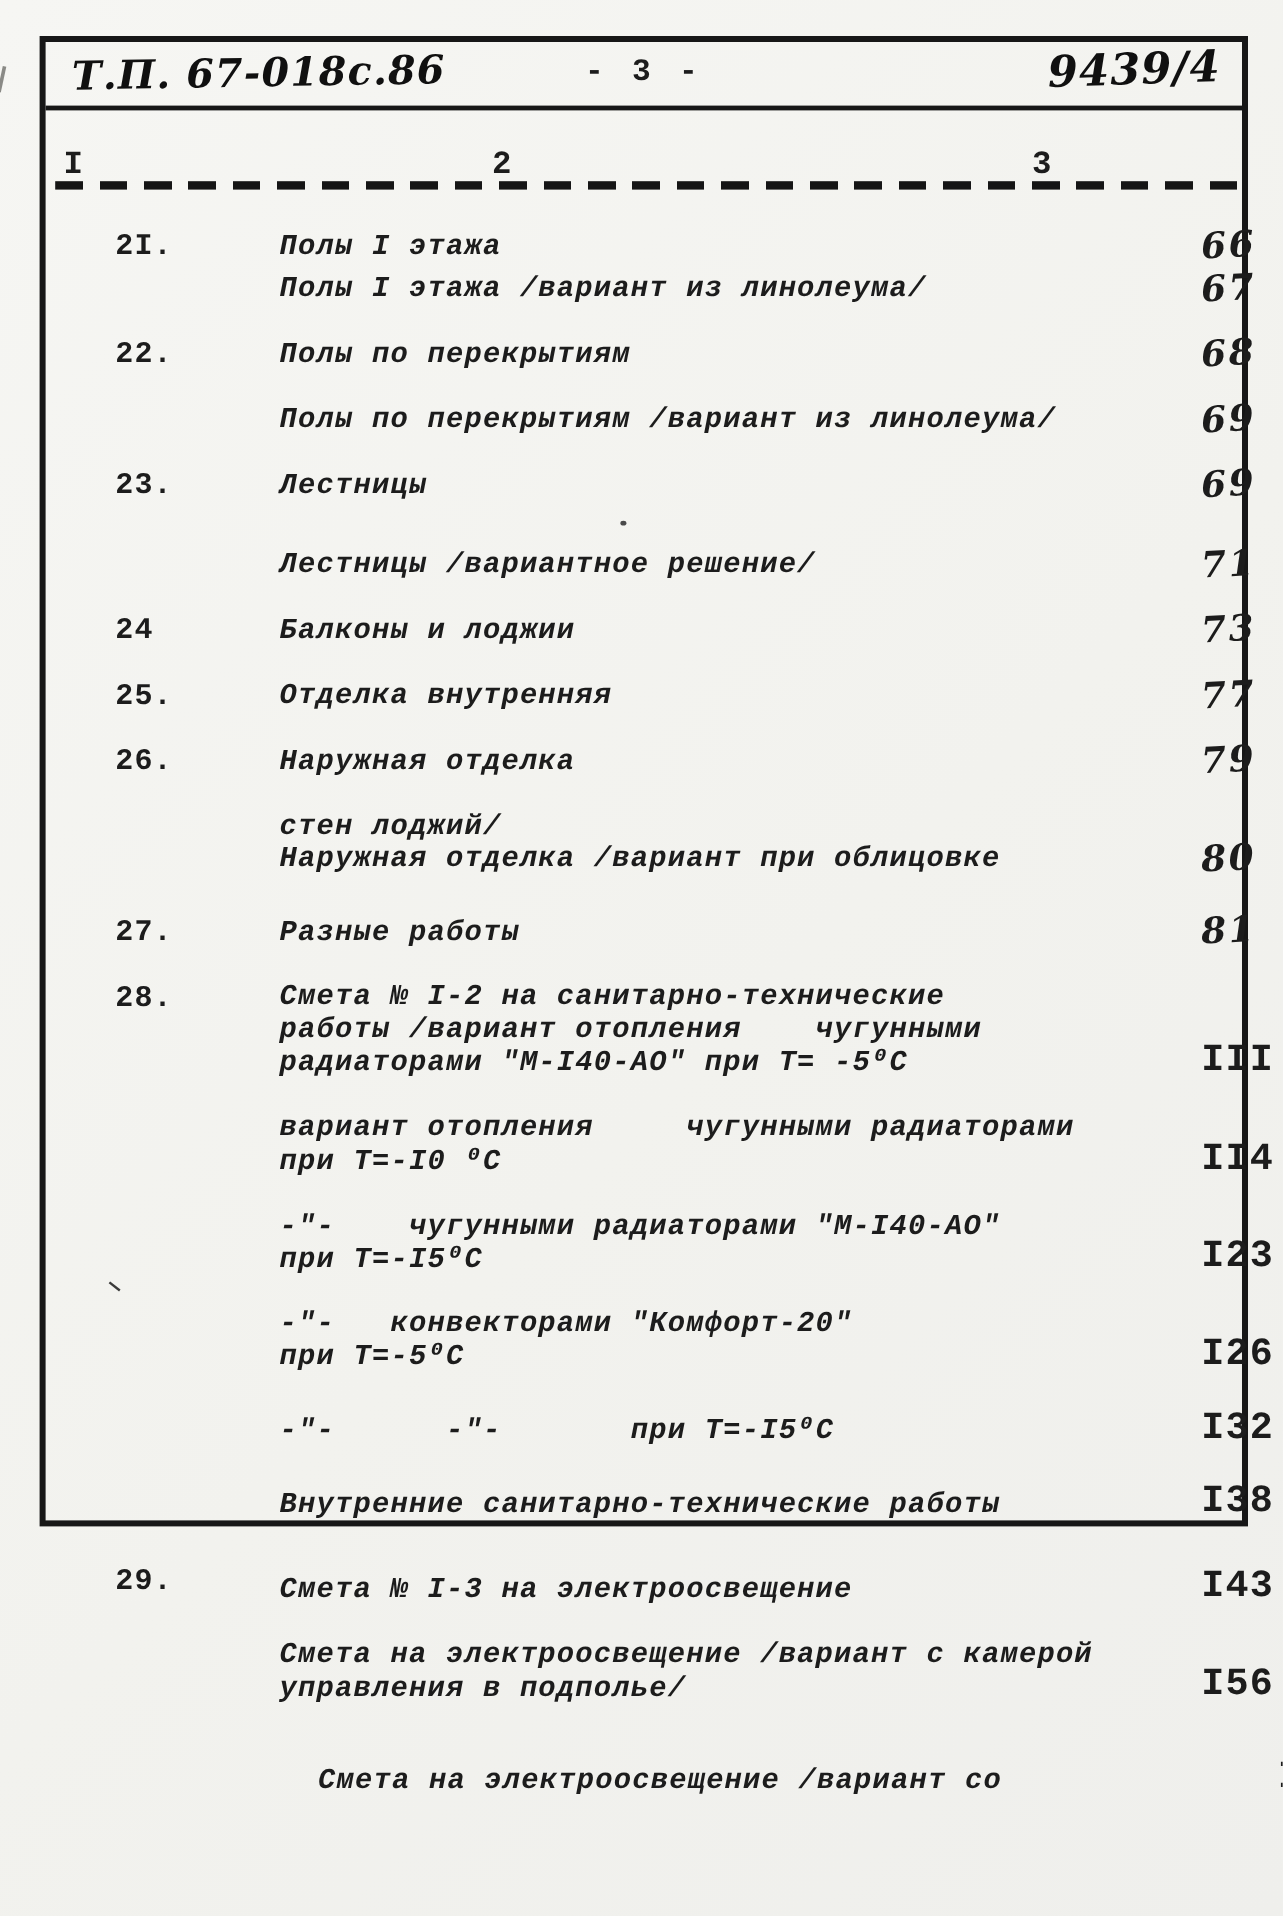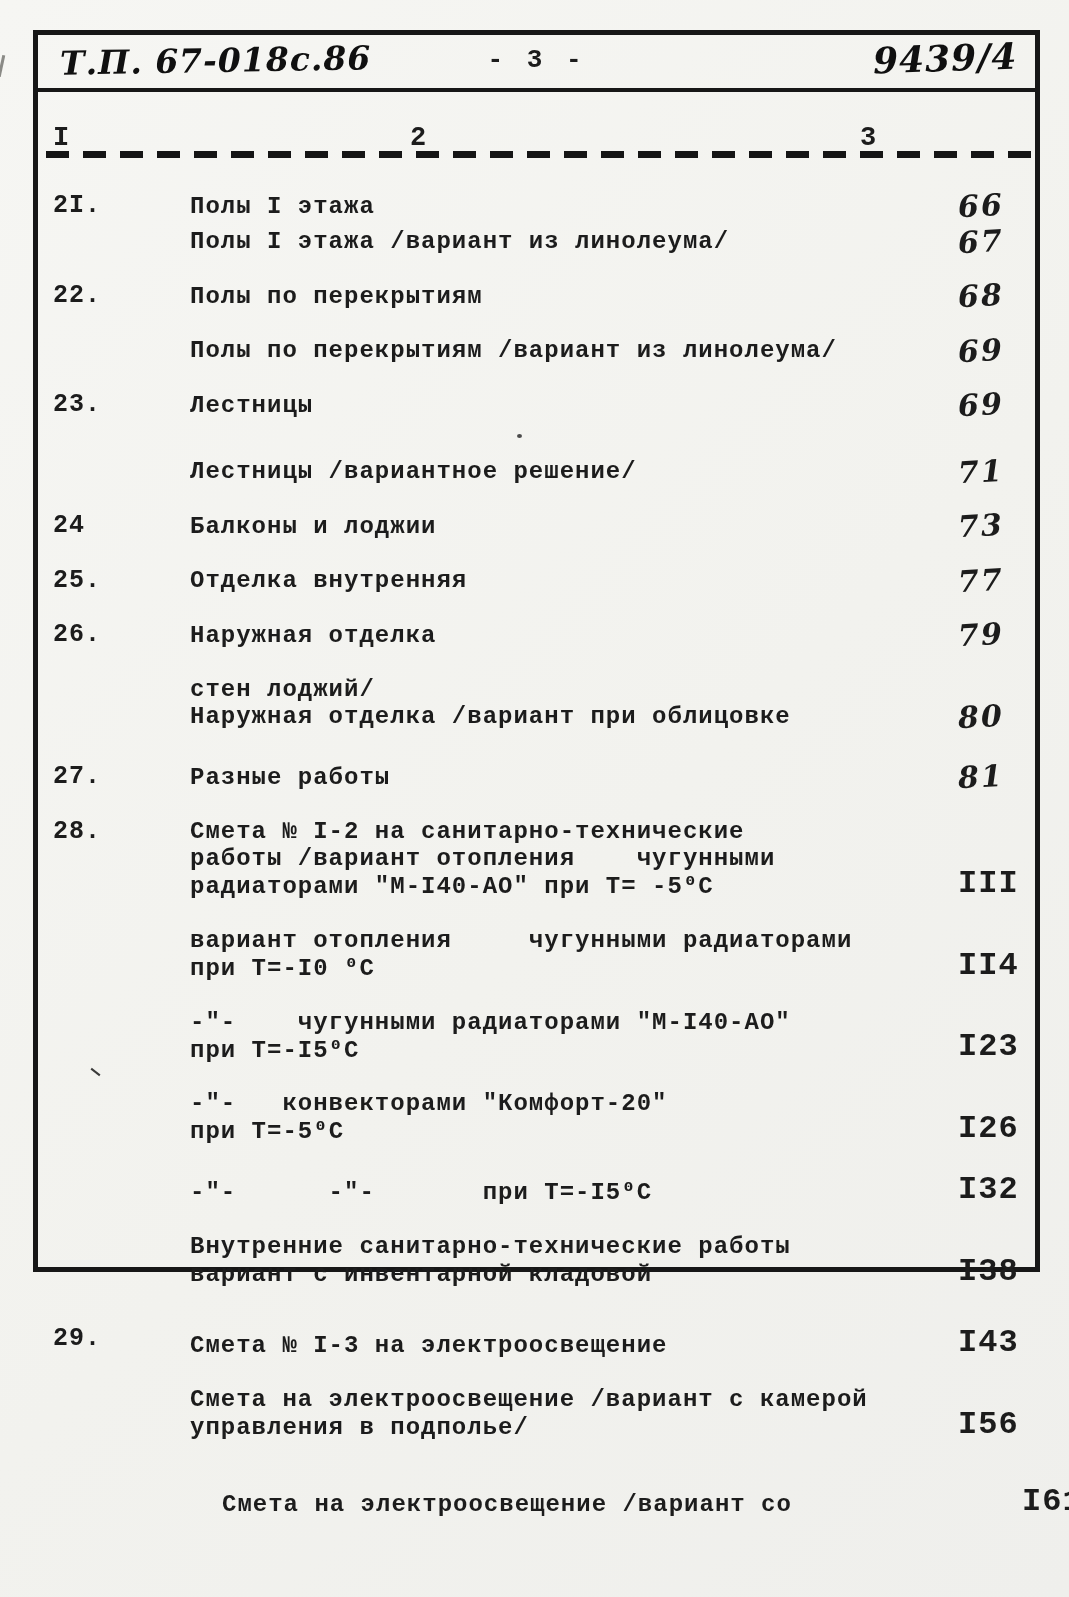--- a/index.html
+++ b/index.html
@@ -95,20 +95,21 @@
     height: 7px;
     background: repeating-linear-gradient(
       90deg,
       #151515 0px, #151515 23px,
       transparent 23px, transparent 37px
     );
   }
   
   .rows {
     padding-top: 18px;
+    margin-left: 43px;
   }
   .row {
     display: grid;
     grid-template-columns: 152px 735px 1fr;
     align-items: end;
     margin-top: 26px;
   }
   .row:nth-child(1)  { margin-top: 16px; }
   .row:nth-child(2)  { margin-top: 7px;  }
   .row:nth-child(6)  { margin-top: 38px; }
@@ -119,20 +120,21 @@
     align-self: start;
     padding-left: 15px;
     font-size: 25px;
     line-height: 1.1;
     letter-spacing: 1px;
   }
   .row .txt {
     font-size: 24px;
     line-height: 1.16;
     letter-spacing: 1px;
+    font-style: italic;
   }
   .row .txt .line {
     white-space: pre;
   }
   .row .pg {
     font-size: 32px;
     line-height: 1.1;
     letter-spacing: 1px;
     padding-left: 33px;
   }
@@ -327,21 +329,20 @@
     <div class="typed txt">
             <div class="line">-"-      -"-       при Т=-I5⁰С</div>
           </div>
     <div class="typed pg">I32</div>
   </div>
 
   <div class="row">
     <div class="typed num"></div>
     <div class="typed txt">
             <div class="line">Внутренние санитарно-технические работы</div>
-            <div class="line">вариант с инвентарной кладовой</div>
           </div>
     <div class="typed pg">I38</div>
   </div>
 
   <div class="row">
     <div class="typed num">29.</div>
     <div class="typed txt">
             <div class="line">Смета № I-3 на электроосвещение</div>
           </div>
     <div class="typed pg">I43</div>

